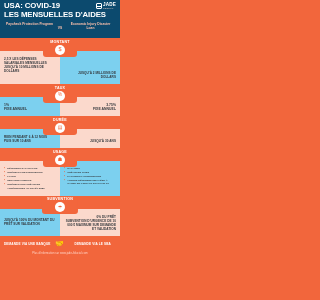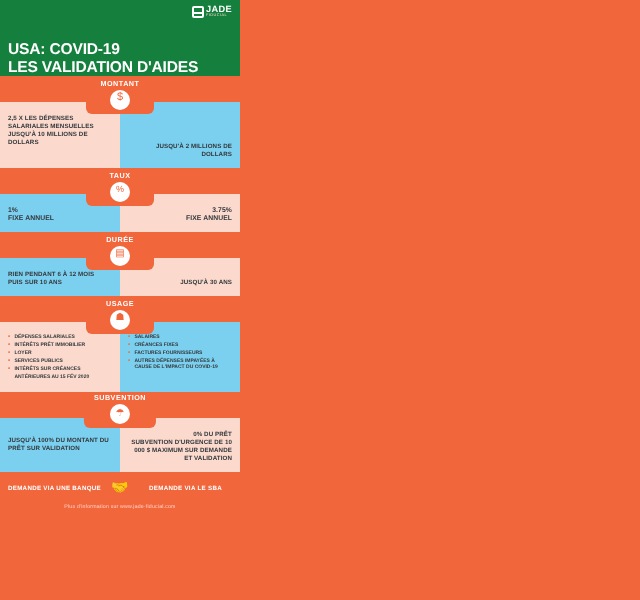--- a/index.html
+++ b/index.html
@@ -6,21 +6,21 @@
   html,body { width:120px; height:300px; }
   body {
     font-family:"Liberation Sans", sans-serif;
     background:#f2663c;
     overflow:hidden;
     position:relative;
   }
   .page { position:relative; width:120px; height:300px; }
 
   
-  .header { position:relative; background:#15803d; padding:20px 4px 0 4px; height:38px; }
+  .header { position:relative; background:#0c4a6e; padding:1px 4px 0 4px; height:38px; }
   .logo { position:absolute; top:3px; right:4px; display:flex; align-items:center; gap:1px; }
   .logo-mark {
     width:6px; height:6px; border:1px solid #fff; border-radius:1px;
     position:relative; flex:none;
   }
   .logo-mark:before {
     content:""; position:absolute; left:0; top:2px; width:100%; height:1px; background:#fff;
   }
   .logo-txt { display:flex; flex-direction:column; line-height:1; }
   .logo-name { font-size:4.6px; font-weight:700; color:#fff; letter-spacing:.2px; }
@@ -95,21 +95,21 @@
 
   <div class="header">
     <div class="logo">
       <span class="logo-mark"></span>
       <span class="logo-txt">
         <span class="logo-name">JADE</span>
         <span class="logo-sub">FIDUCIAL</span>
       </span>
     </div>
     <div class="title">USA: COVID-19</div>
-    <div class="title">LES VALIDATION D'AIDES</div>
+    <div class="title">LES MENSUELLES D'AIDES</div>
     <div class="subhead">
       <div class="col">Paycheck Protection Program</div>
       <div class="vs">VS</div>
       <div class="col">Economic Injury Disaster Loan</div>
     </div>
   </div>
 
   <div class="sect">
     <div class="badge" style="top:0">
       <div class="badge-label">MONTANT</div>

